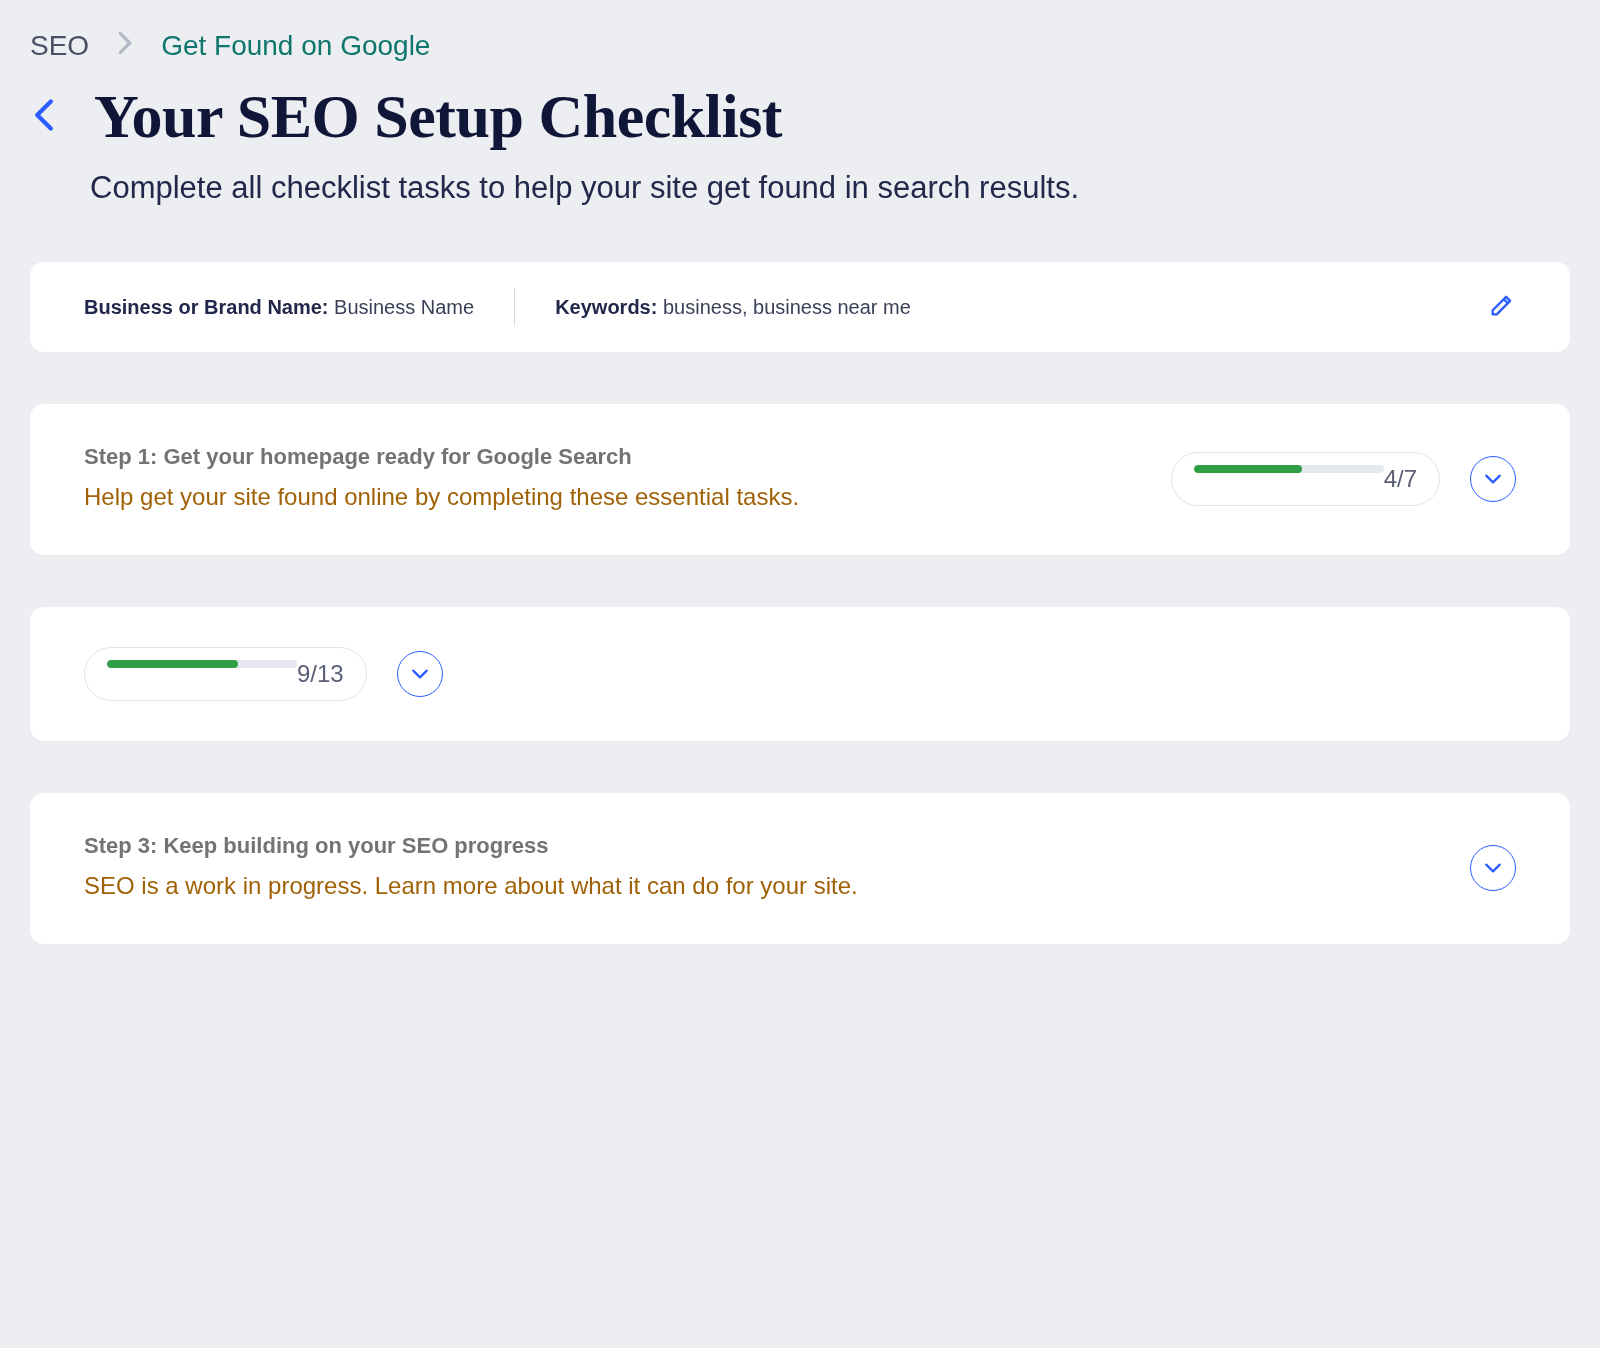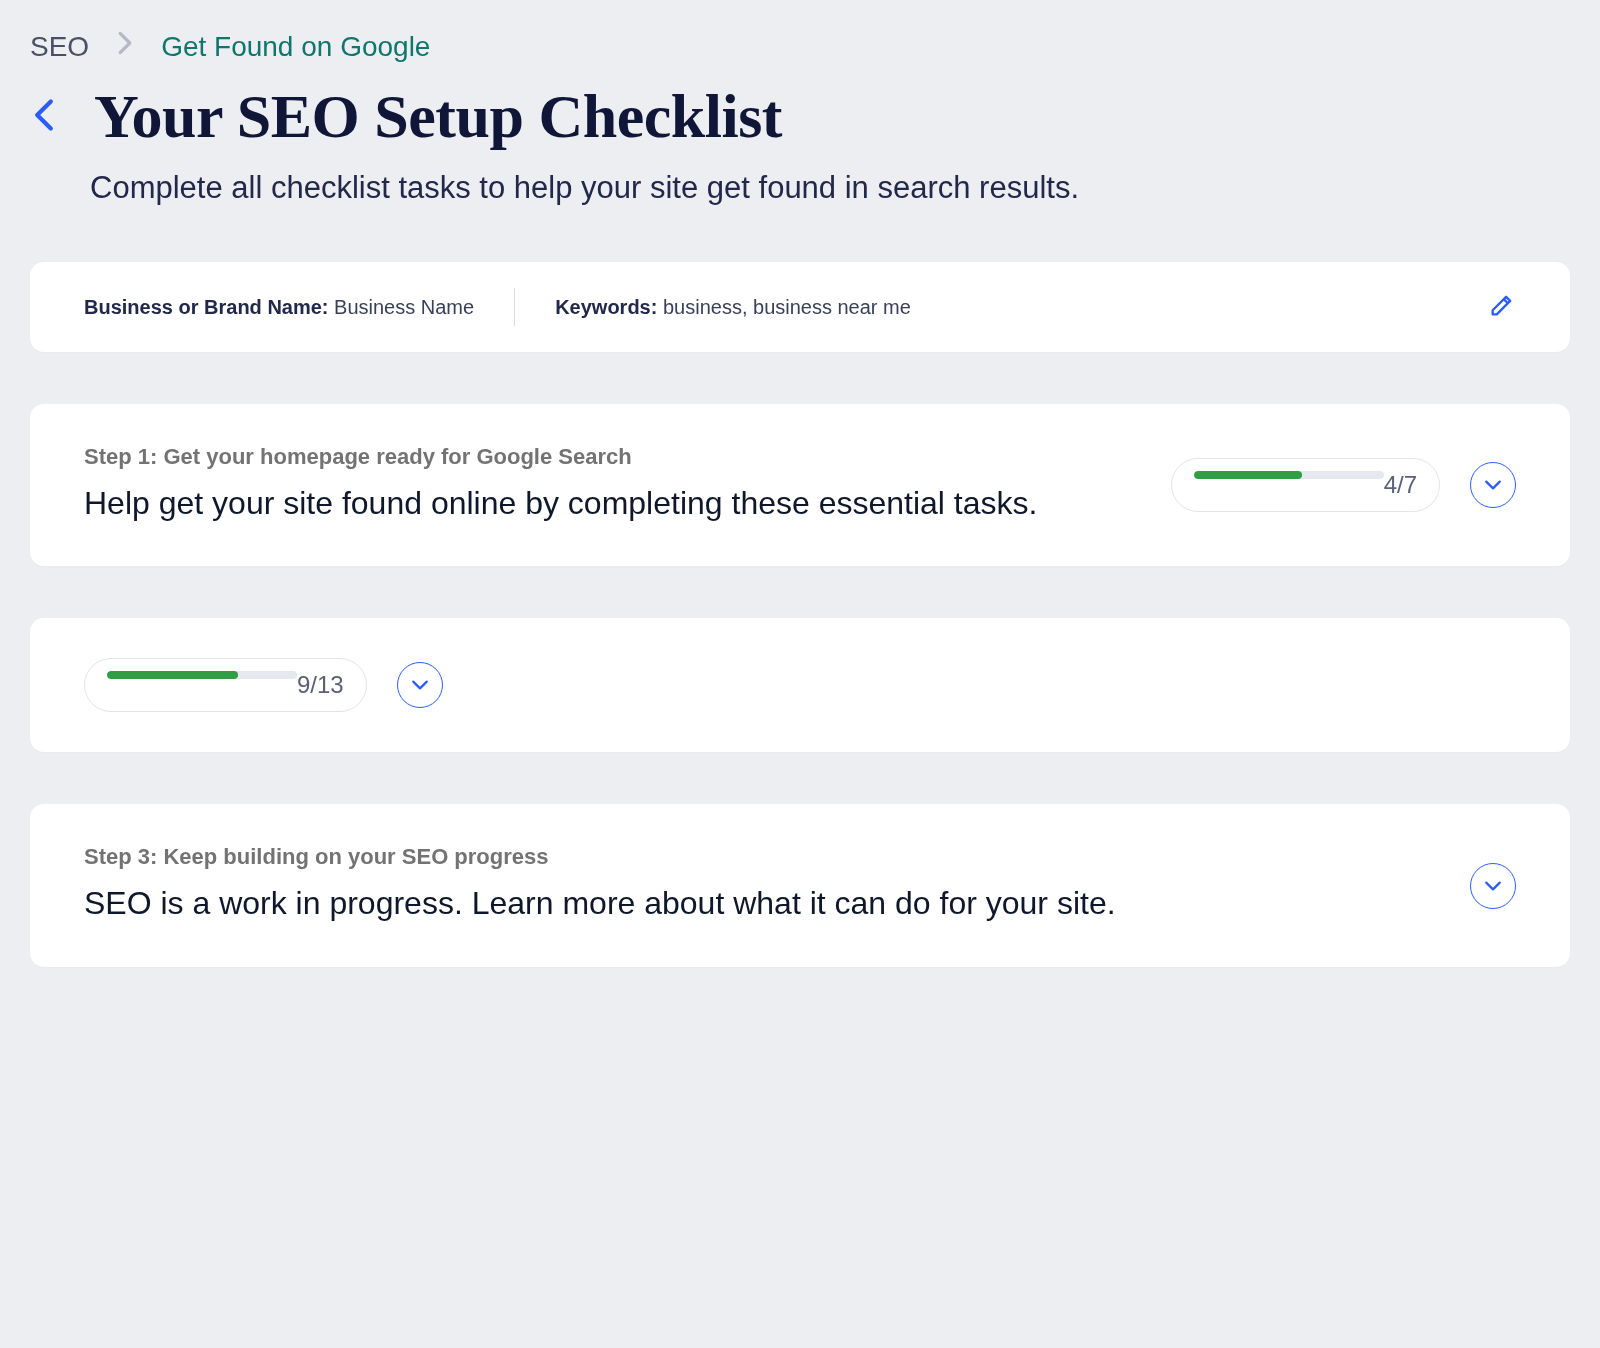--- a/index.html
+++ b/index.html
@@ -6,21 +6,21 @@
     body {
       font-family: -apple-system, BlinkMacSystemFont, "Segoe UI", Helvetica, Arial, sans-serif;
       background: #eceef2;
       padding: 30px 30px 50px 30px;
       color: #0f1638;
       width: 1600px;
     }
 
     .breadcrumb {
       display: flex;
-      align-items: center;
+      align-items: flex-start;
       gap: 28px;
       font-size: 28px;
       color: #4a4f66;
       margin-bottom: 18px;
     }
     .breadcrumb .crumb-link { color: #4a4f66; }
     .breadcrumb .crumb-current { color: #0f766e; font-weight: 500; }
     .breadcrumb .chev { color: #b5b8c5; }
 
     .title-row {
@@ -54,21 +54,21 @@
       width: 1px; height: 38px; background: #d8dbe6;
     }
     .info-bar-inner .label { font-weight: 700; color: #22284a; }
     .info-bar-inner .value { font-weight: 400; color: #3a3f58; }
     .info-bar-inner .grow { flex: 1; }
     .edit-btn { color: #2b5cff; cursor: pointer; }
 
     .step-card { display: flex; align-items: center; }
     .step-text { flex: 1; padding-right: 40px; }
     .step-title { font-size: 22px; font-weight: 800; color: #737373; margin-bottom: 10px; }
-    .step-desc { font-size: 32px; color: #0f172a; line-height: 1.45; }
+    .step-desc { font-size: 24px; color: #a16207; line-height: 1.45; }
 
     .step-right { display: flex; align-items: center; gap: 30px; }
     .progress-pill {
       display: flex; align-items: flex-start; 
       border: 1px solid #e2e4ec; border-radius: 999px;
       padding: 12px 22px;
     }
     .progress-track {
       width: 190px; height: 8px; background: #e6e8ef; border-radius: 999px; position: relative; overflow: hidden;
     }

